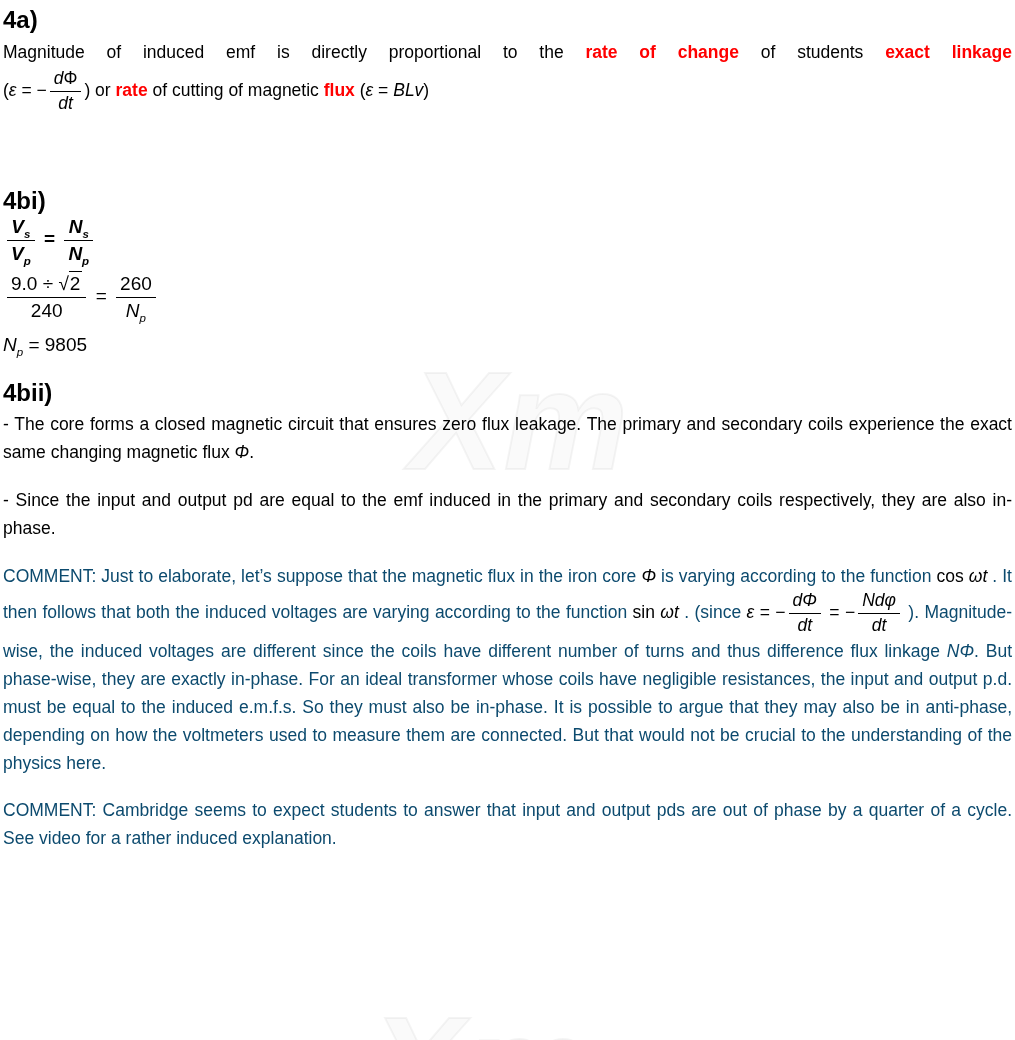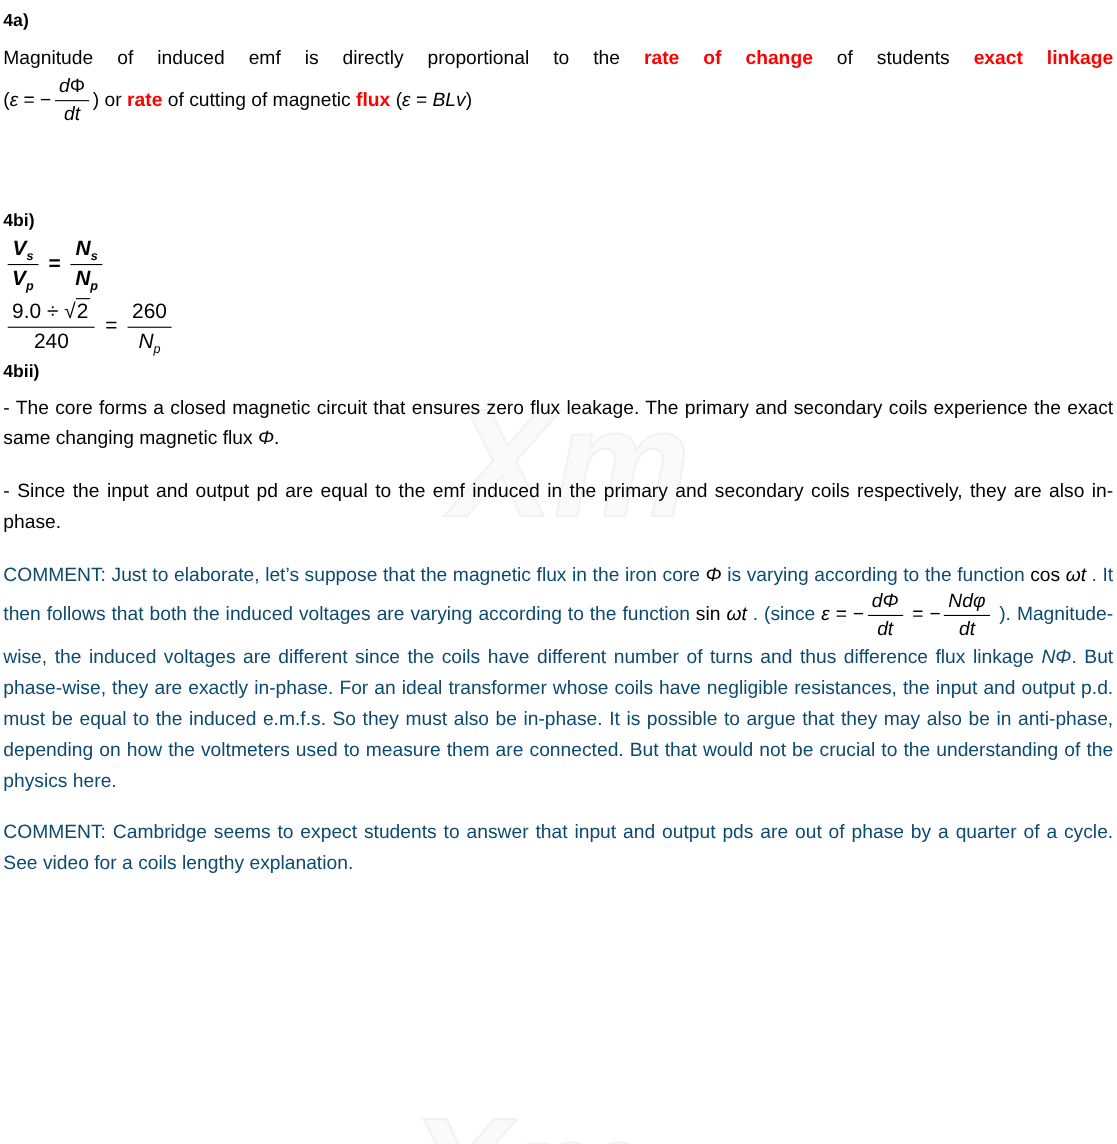--- a/index.html
+++ b/index.html
@@ -3,21 +3,21 @@
 <meta charset="utf-8">
 <style>
   html,body{margin:0;padding:0;background:#ffffff;}
   body{
     width:1015px;height:1040px;overflow:hidden;
     font-family:"Liberation Sans",sans-serif;
     font-size:17.5px;color:#000;
     position:relative;
   }
   .page{position:relative;width:1015px;height:1040px;padding:8px 3px 0 3px;box-sizing:border-box;}
-  .hd{font-size:16px;line-height:24px;font-weight:bold;margin:0;}
+  .hd{font-size:24px;line-height:24px;font-weight:bold;margin:0;}
   p.body{margin:0;text-align:justify;line-height:28px;}
   .jlast{text-align:justify;text-align-last:justify;}
   .red{color:#ff0000;}
   .blue{color:#0c4a6e;}
   .b{font-weight:bold;}
   .it{font-style:italic;}
   .u{cursor:pointer;}
   sub{font-size:11.5px;line-height:0;}
   
   .frac{display:inline-block;vertical-align:middle;text-align:center;margin:0 3px;line-height:1.25;}
@@ -66,26 +66,27 @@
     <p class="body jlast" id="para-4a"><span>Magnitude of induced emf is directly proportional to the </span><span class="red b">rate of change</span><span> of students </span><span class="red b">exact linkage</span></p>
 
     <p class="body" id="formula-4a"><span>(</span><span class="it">ε</span><span> = −</span><span class="frac"><span class="num"><span class="it">d</span><span>Φ</span></span><span class="den"><span class="it">dt</span></span></span><span>) or </span><span class="red b">rate</span><span> of cutting of magnetic </span><span class="red b">flux</span><span> (</span><span class="it">ε</span><span> = </span><span class="it">BLv</span><span>)</span></p>
 
     <h3 class="hd" id="h-4bi">4bi)</h3>
 
     <span class="eq" id="eq-ratio"><span class="frac"><span class="num"><span class="it">V</span><sub class="it">s</sub></span><span class="den"><span class="it">V</span><sub class="it">p</sub></span></span><span> = </span><span class="frac"><span class="num"><span class="it">N</span><sub class="it">s</sub></span><span class="den"><span class="it">N</span><sub class="it">p</sub></span></span></span>
 
     <span class="eq" id="eq-values"><span class="frac"><span class="num"><span>9.0 ÷ </span><span class="sqrt"><span class="sqrt-sign">√</span><span class="sqrt-rad"><span>2</span></span></span></span><span class="den"><span>240</span></span></span><span> = </span><span class="frac"><span class="num"><span>260</span></span><span class="den"><span class="it">N</span><sub class="it">p</sub></span></span></span>
 
+    <span class="eq" id="eq-np"><span class="it">N</span><sub class="it">p</sub><span> = 9805</span></span>
 
     <h3 class="hd" id="h-4bii">4bii)</h3>
 
     <p class="body" id="p-4bii-1"><span>- The core forms a closed magnetic circuit that ensures zero flux leakage. The primary and secondary coils experience the exact same changing magnetic flux </span><span class="it">Φ</span><span>.</span></p>
 
 
     <p class="body" id="p-4bii-3"><span>- Since the input and output pd are equal to the emf induced in the primary and secondary coils respectively, they are also in-phase.</span></p>
 
     <p class="body" id="comment-1"><span class="blue">COMMENT: Just to elaborate, let’s suppose that the magnetic flux in the iron core </span><span class="it">Φ</span><span class="blue"> is varying according to the function </span><span>cos </span><span class="it">ωt</span><span class="blue"> . It then follows that both the induced voltages are varying according to the function </span><span>sin </span><span class="it">ωt</span><span class="blue"> . (since </span><span class="it">ε</span><span> = −</span><span class="frac"><span class="num"><span class="it">d</span><span class="it">Φ</span></span><span class="den"><span class="it">dt</span></span></span><span> = −</span><span class="frac"><span class="num"><span class="it">Nd</span><span class="it">φ</span></span><span class="den"><span class="it">dt</span></span></span><span class="blue"> ). Magnitude-wise, the induced voltages are different since the coils have different number of turns and thus difference flux linkage </span><span class="blue it">NΦ</span><span class="blue">. But phase-wise, they are exactly in-phase. For an ideal transformer whose coils have negligible resistances, the input and output p.d. must be equal to the induced e.m.f.s. So they must also be in-phase. It is possible to argue that they may also be in anti-phase, depending on how the voltmeters used to measure them are connected. But that would not be crucial to the understanding of the physics here.</span></p>
 
-    <p class="body" id="comment-2"><span class="blue">COMMENT: Cambridge seems to expect students to answer that input and output pds are out of phase by a quarter of a cycle. See </span><span class="blue u">video</span><span class="blue"> for a coils lengthy explanation.</span></p>
+    <p class="body" id="comment-2"><span class="blue">COMMENT: Cambridge seems to expect students to answer that input and output pds are out of phase by a quarter of a cycle. See </span><span class="blue u">video</span><span class="blue"> for a rather induced explanation.</span></p>
 
   </div>
 </div>
 
 </body></html>

